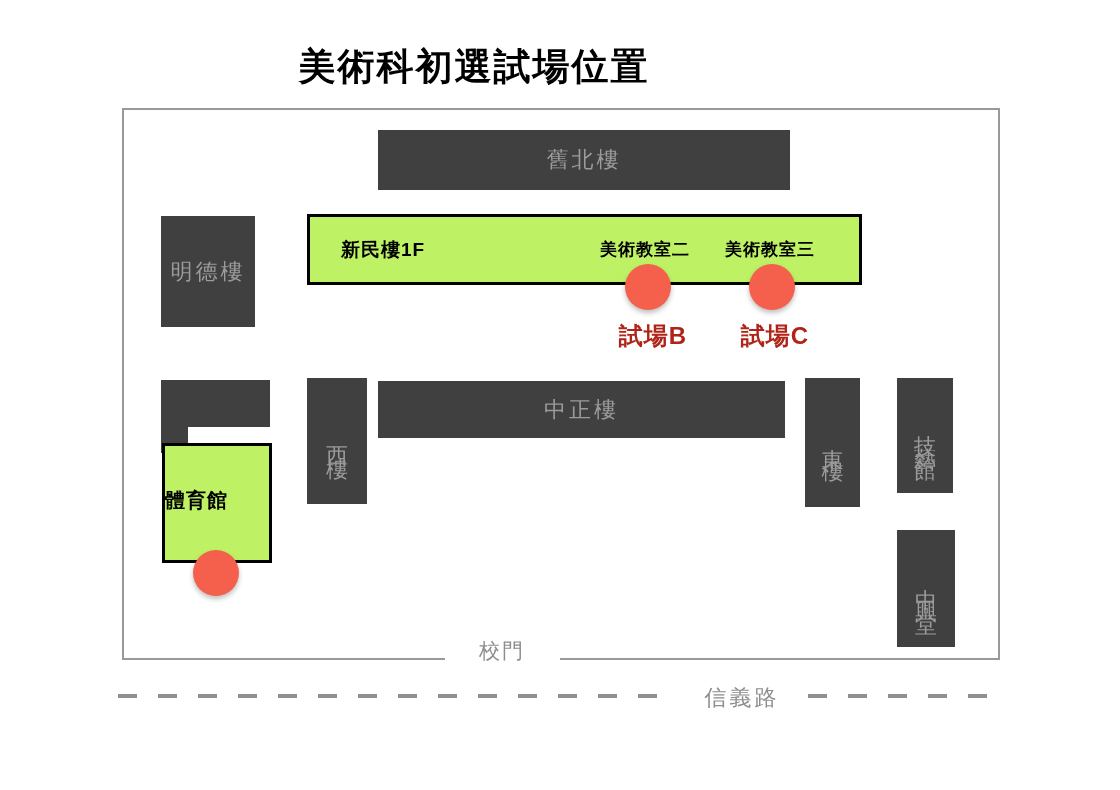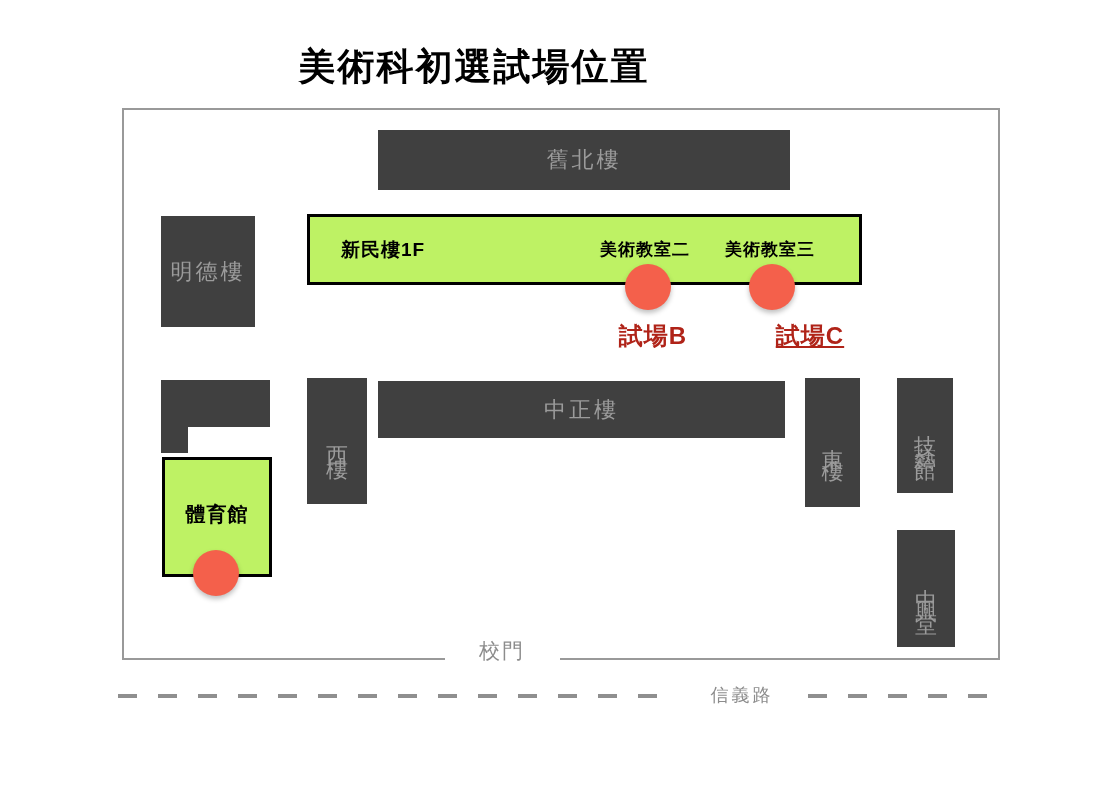--- a/index.html
+++ b/index.html
@@ -42,53 +42,53 @@
   .xinmin-label{
     position:absolute;left:31px;top:0;height:65px;display:flex;align-items:center;
     font-size:19px;font-weight:bold;color:#000;letter-spacing:1px;
   }
   .room-label{
     position:absolute;width:160px;text-align:center;top:238px;
     font-size:17px;font-weight:bold;color:#000;letter-spacing:1px;
   }
   .room-2{left:565px;}
   .room-3{left:690px;}
-  .box-gym{left:162px;top:457px;width:110px;height:120px;
-    display:flex;align-items:center;justify-content:center;}
+  .box-gym{left:162px;top:443px;width:110px;height:120px;
+    display:flex;align-items:center;justify-content:flex-start;}
   .gym-label{font-size:20px;font-weight:bold;color:#000;letter-spacing:1px;margin-top:-6px;}
   .venue-dot{
     position:absolute;width:46px;height:46px;border-radius:50%;
     background:#f4604b;box-shadow:0 3px 5px rgba(0,0,0,0.25);
   }
   .dot-a{left:193px;top:550px;}
   .dot-b{left:625px;top:264px;}
   .dot-c{left:749px;top:264px;}
   .venue-label{
     position:absolute;width:140px;text-align:center;
     font-size:24px;font-weight:bold;color:#b02318;letter-spacing:1px;
   }
   .label-a{left:146px;top:606px;}
   .label-b{left:583px;top:320px;}
-  .label-c{left:740px;top:320px;text-decoration:underline;}
+  .label-c{left:705px;top:320px;}
   .gate-gap{
     position:absolute;left:445px;top:655px;width:115px;height:9px;background:#fff;
   }
   .gate-label{
     position:absolute;left:440px;top:637px;width:124px;text-align:center;
     font-size:21px;color:#8c8c8c;letter-spacing:2px;
   }
   .road-dash{
     position:absolute;top:694px;height:4px;
     background:repeating-linear-gradient(90deg,#8f8f8f 0 19px,transparent 19px 40px);
   }
   .dash-left{left:118px;width:556px;}
   .dash-right{left:808px;width:194px;}
   .road-label{
     position:absolute;left:680px;top:683px;width:124px;text-align:center;
-    font-size:18px;color:#8c8c8c;letter-spacing:3px;
+    font-size:22px;color:#8c8c8c;letter-spacing:3px;
   }
 </style>
 </head>
 <body>
 
 <div class="map-canvas">
 
   <div class="page-title">美術科初選試場位置</div>
 
   <div class="campus-border"></div>

